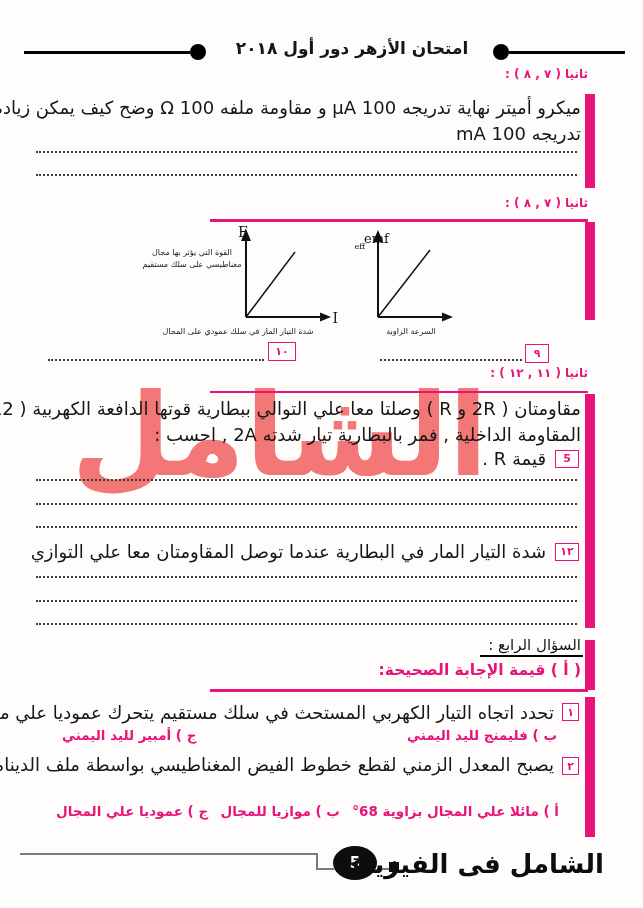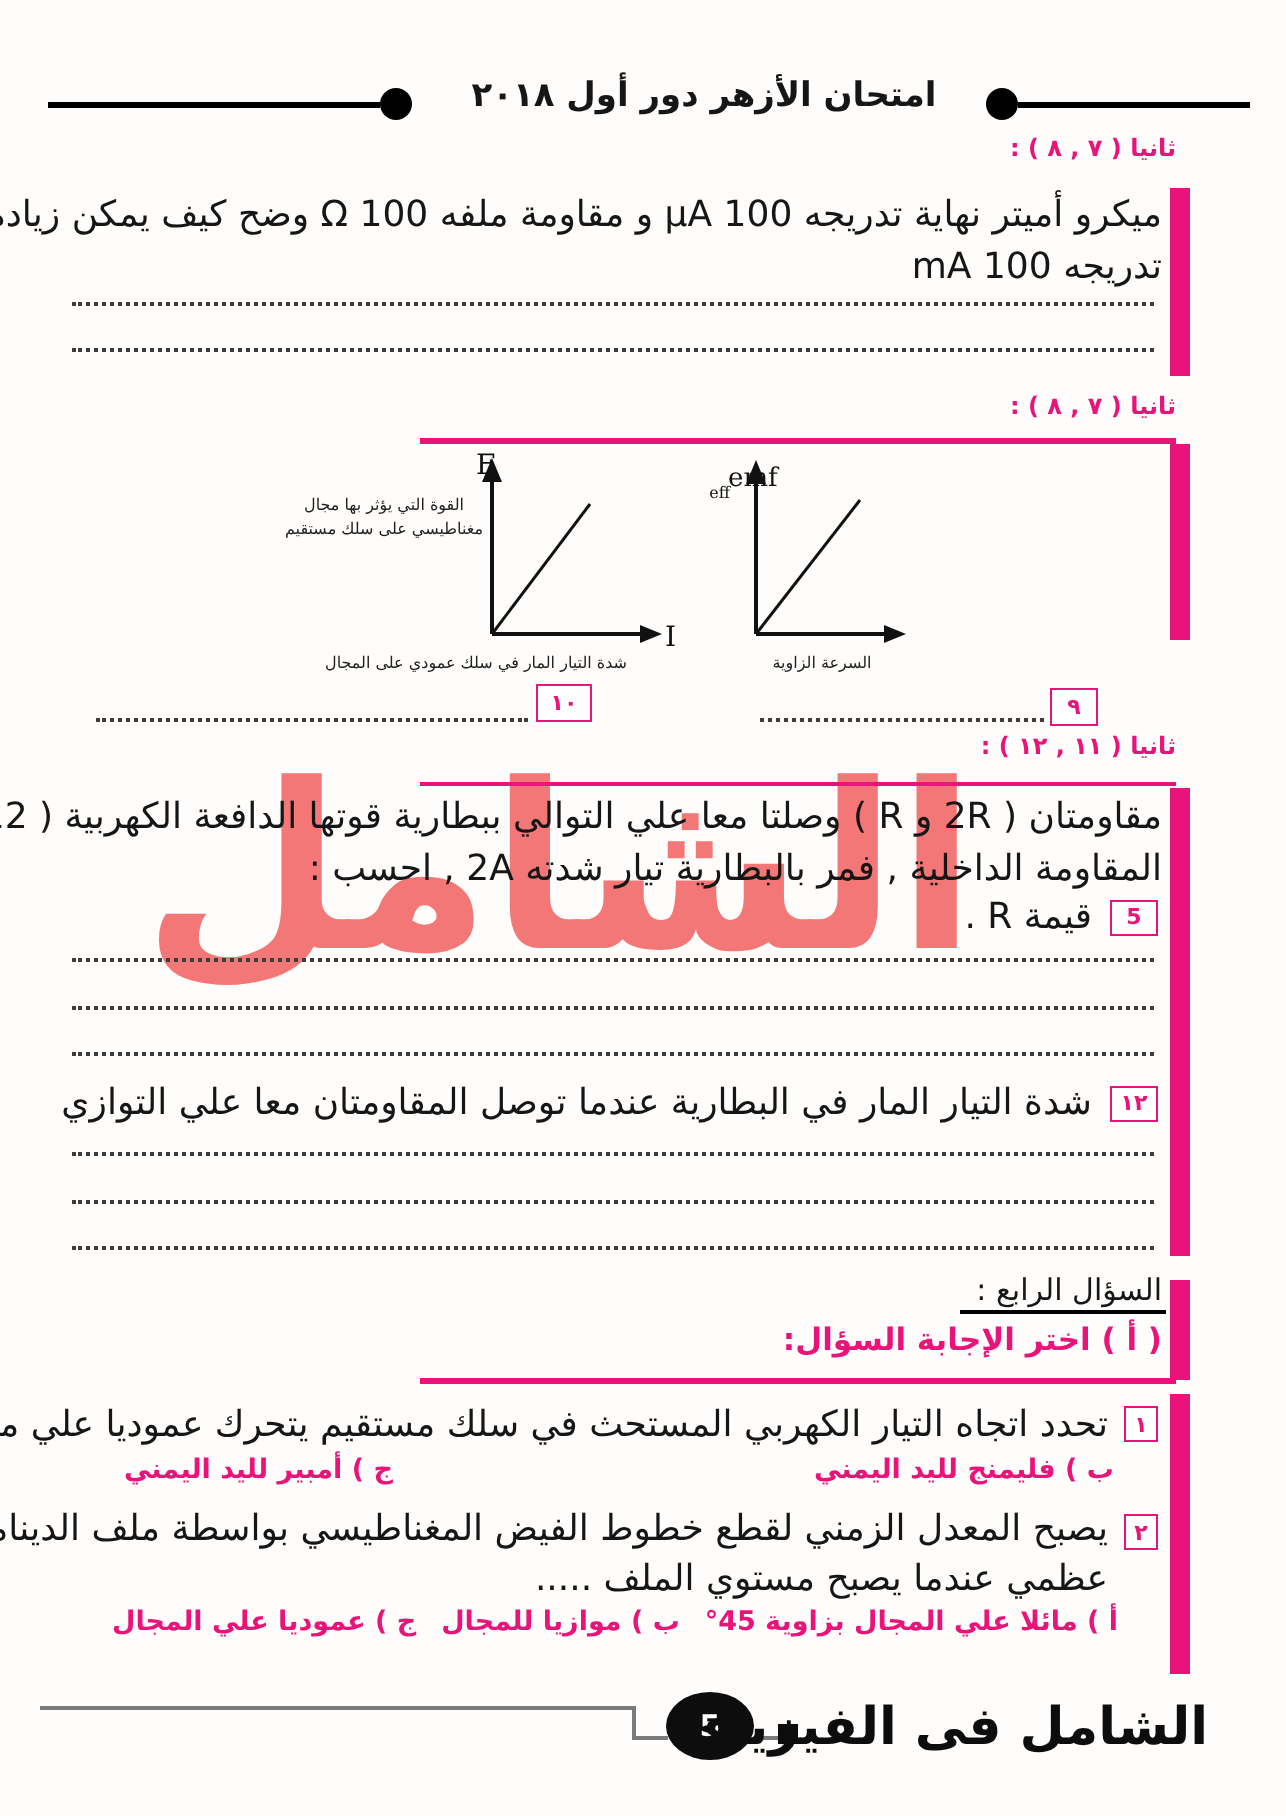--- a/index.html
+++ b/index.html
@@ -106,37 +106,36 @@
   <div class="abs itemrow" style="right:64px;top:541px">
     <span class="numbox" style="width:24px;height:18px">١٢</span>
     <span class="body-line">شدة التيار المار في البطارية عندما توصل المقاومتان معا علي التوازي</span>
   </div>
   <div class="abs dotline" style="right:66px;left:36px;top:576px"></div>
   <div class="abs dotline" style="right:66px;left:36px;top:600px"></div>
   <div class="abs dotline" style="right:66px;left:36px;top:623px"></div>
 
   <div class="abs q4-title" style="right:62px;top:636px">السؤال الرابع :</div>
   <div class="abs blackline" style="right:60px;top:655px;width:103px;height:1.5px"></div>
-  <div class="abs sect" style="right:62px;top:661px;font-size:15.5px">( أ ) اختر الإجابة السؤال:</div>
+  <div class="abs sect" style="right:62px;top:661px;font-size:15.5px">( أ ) قيمة الإجابة الصحيحة:</div>
   <div class="abs pinkline" style="right:55px;top:689px;width:378px;height:2.5px"></div>
   <div class="abs bar" style="right:48px;top:640px;width:10px;height:50px"></div>
   <div class="abs bar" style="right:48px;top:697px;width:10px;height:140px"></div>
 
   <div class="abs numbox" style="right:64px;top:703px;width:17px;height:18px">١</div>
   <div class="abs body-line" style="right:89px;top:702px">تحدد اتجاه التيار الكهربي المستحث في سلك مستقيم يتحرك عموديا علي مجال مغناطيسي بقاعدة ......</div>
   <div class="abs optrow" style="right:86px;left:62px;top:727px">
     <span class="opt">ب ) فليمنج لليد اليمني</span>
     <span class="opt">ج ) أمبير لليد اليمني</span>
   </div>
 
   <div class="abs numbox" style="right:64px;top:757px;width:17px;height:18px">٢</div>
   <div class="abs body-line" style="right:89px;top:754px">يصبح المعدل الزمني لقطع خطوط الفيض المغناطيسي بواسطة ملف الدينامو أثناء دورانه قيمة</div>
-  <div class="abs body-line" style="right:89px;top:779px">عظمي عندما يصبح مستوي الملف .....</div>
   <div class="abs optrow" style="right:84px;left:56px;top:803px">
-    <span class="opt">أ ) مائلا علي المجال بزاوية 45°</span>
+    <span class="opt">أ ) مائلا علي المجال بزاوية 68°</span>
     <span class="opt">ب ) موازيا للمجال</span>
     <span class="opt">ج ) عموديا علي المجال</span>
   </div>
 
   <div class="abs grayline" style="left:20px;top:853px;width:298px;height:2px"></div>
   <div class="abs grayline" style="left:316px;top:853px;width:2px;height:17px"></div>
   <div class="abs grayline" style="left:316px;top:868px;width:18px;height:2px"></div>
   <div class="abs oval" style="left:333px;top:846px;width:44px;height:34px">5</div>
   <div class="abs grayline" style="left:377px;top:868px;width:12px;height:2px"></div>
   <div class="abs" style="left:389px;top:862px;width:10px;height:10px;background:#0d0d0d"></div>

